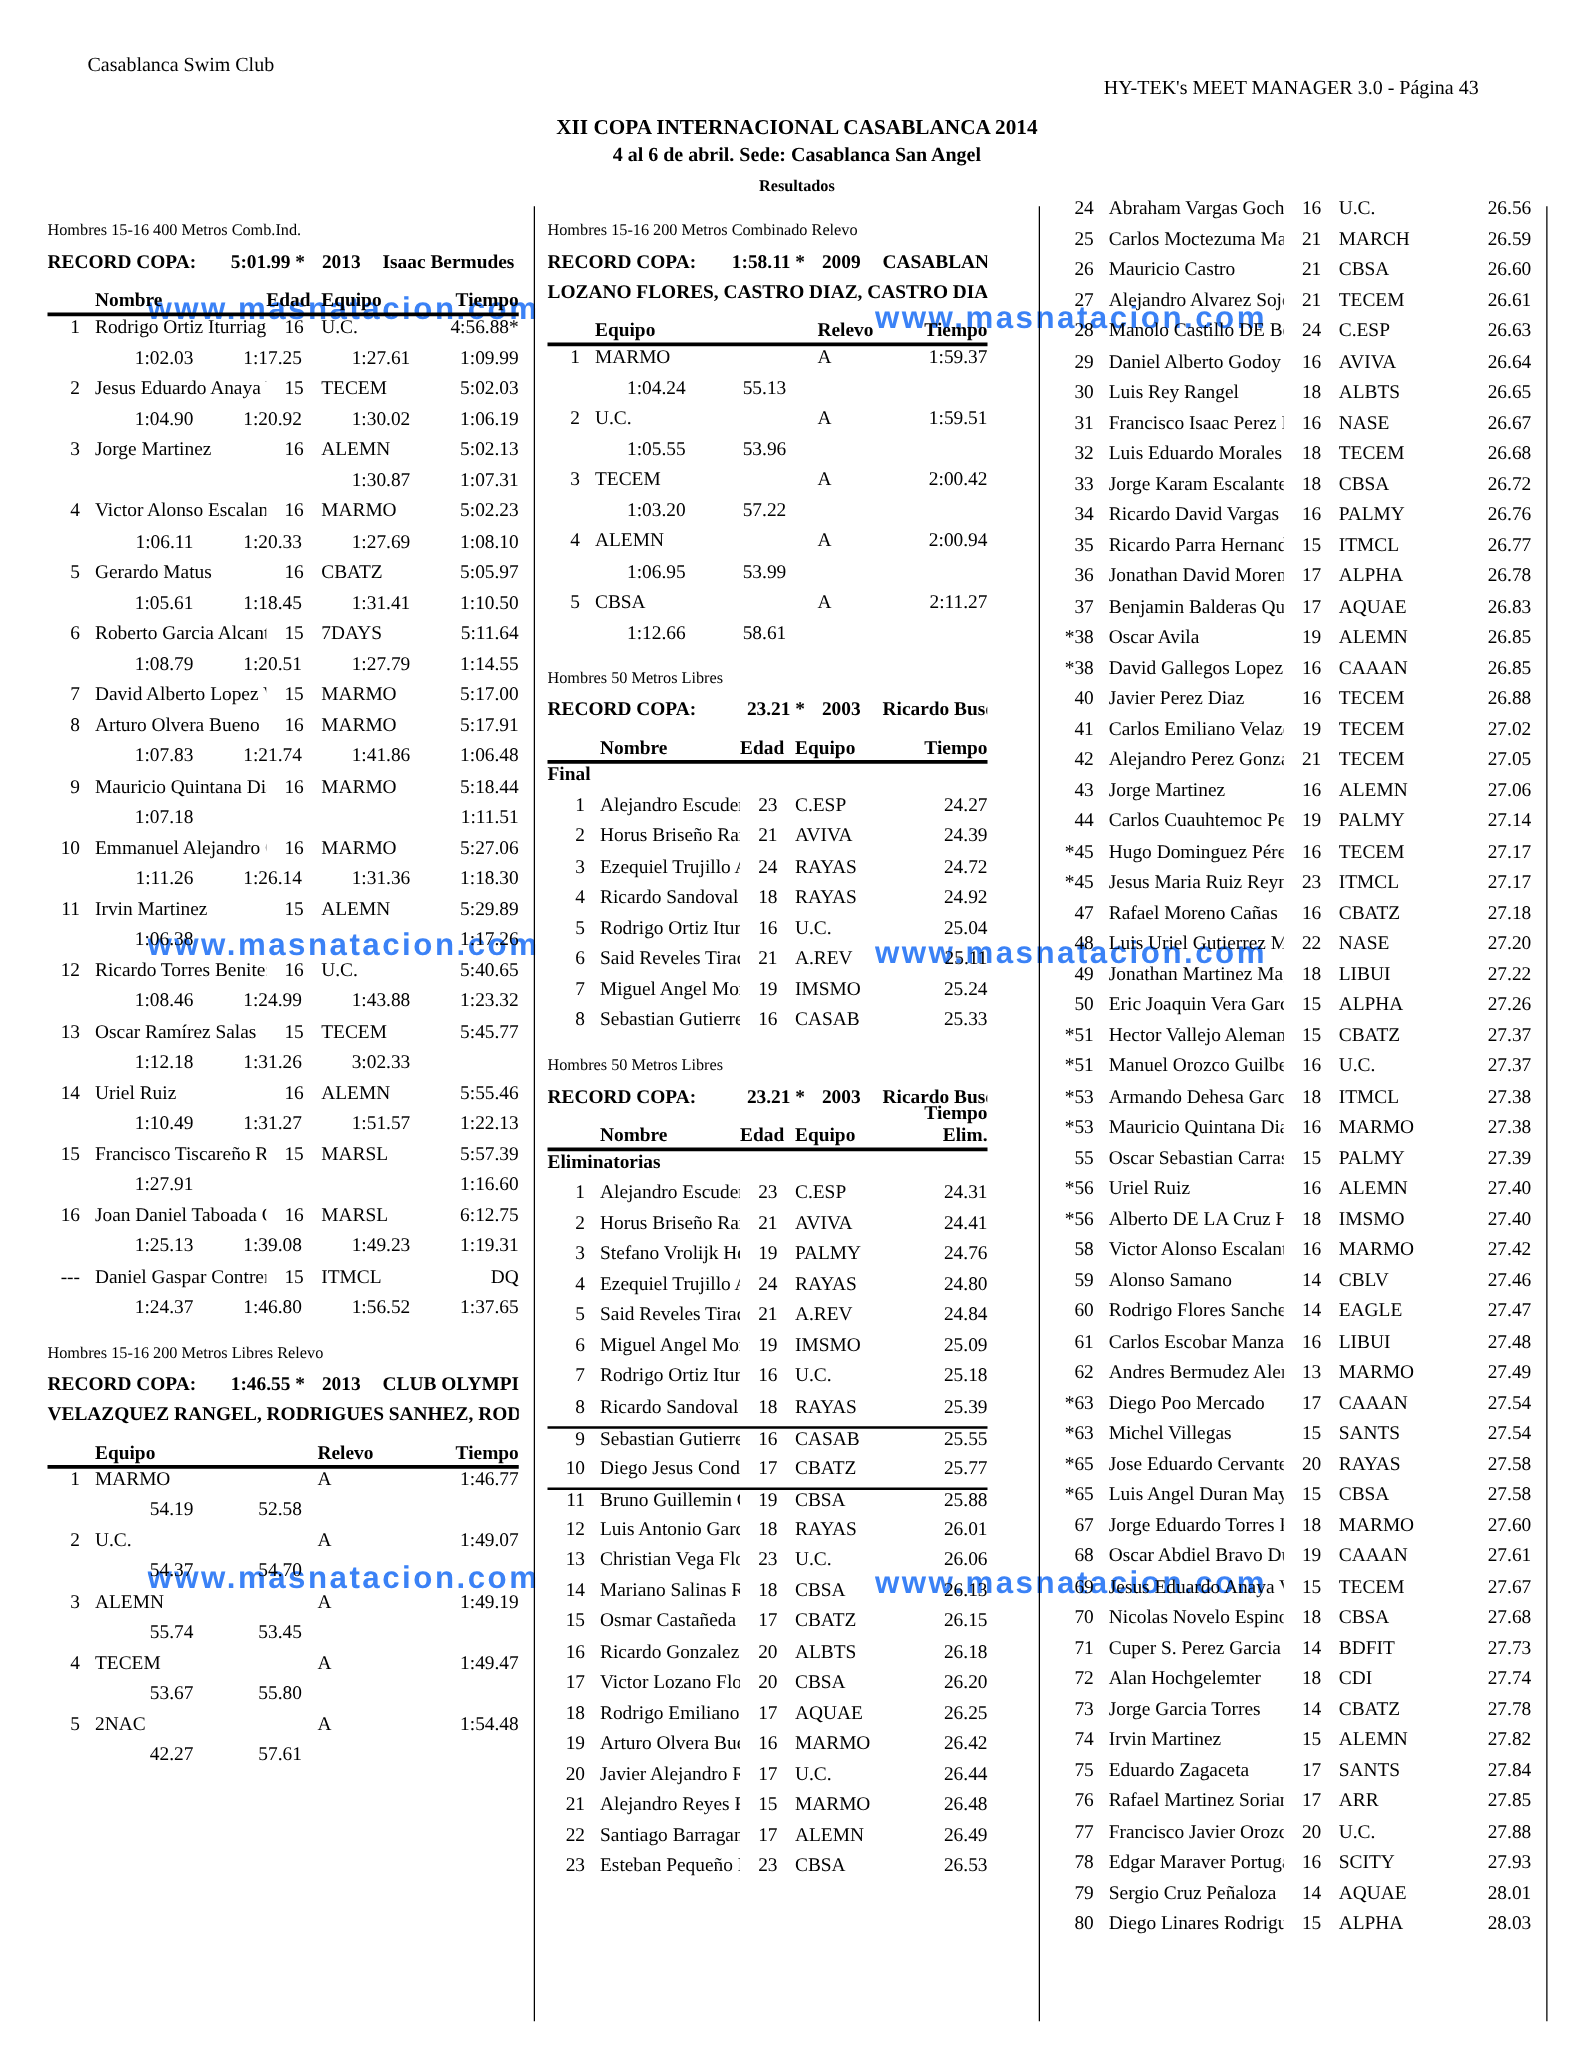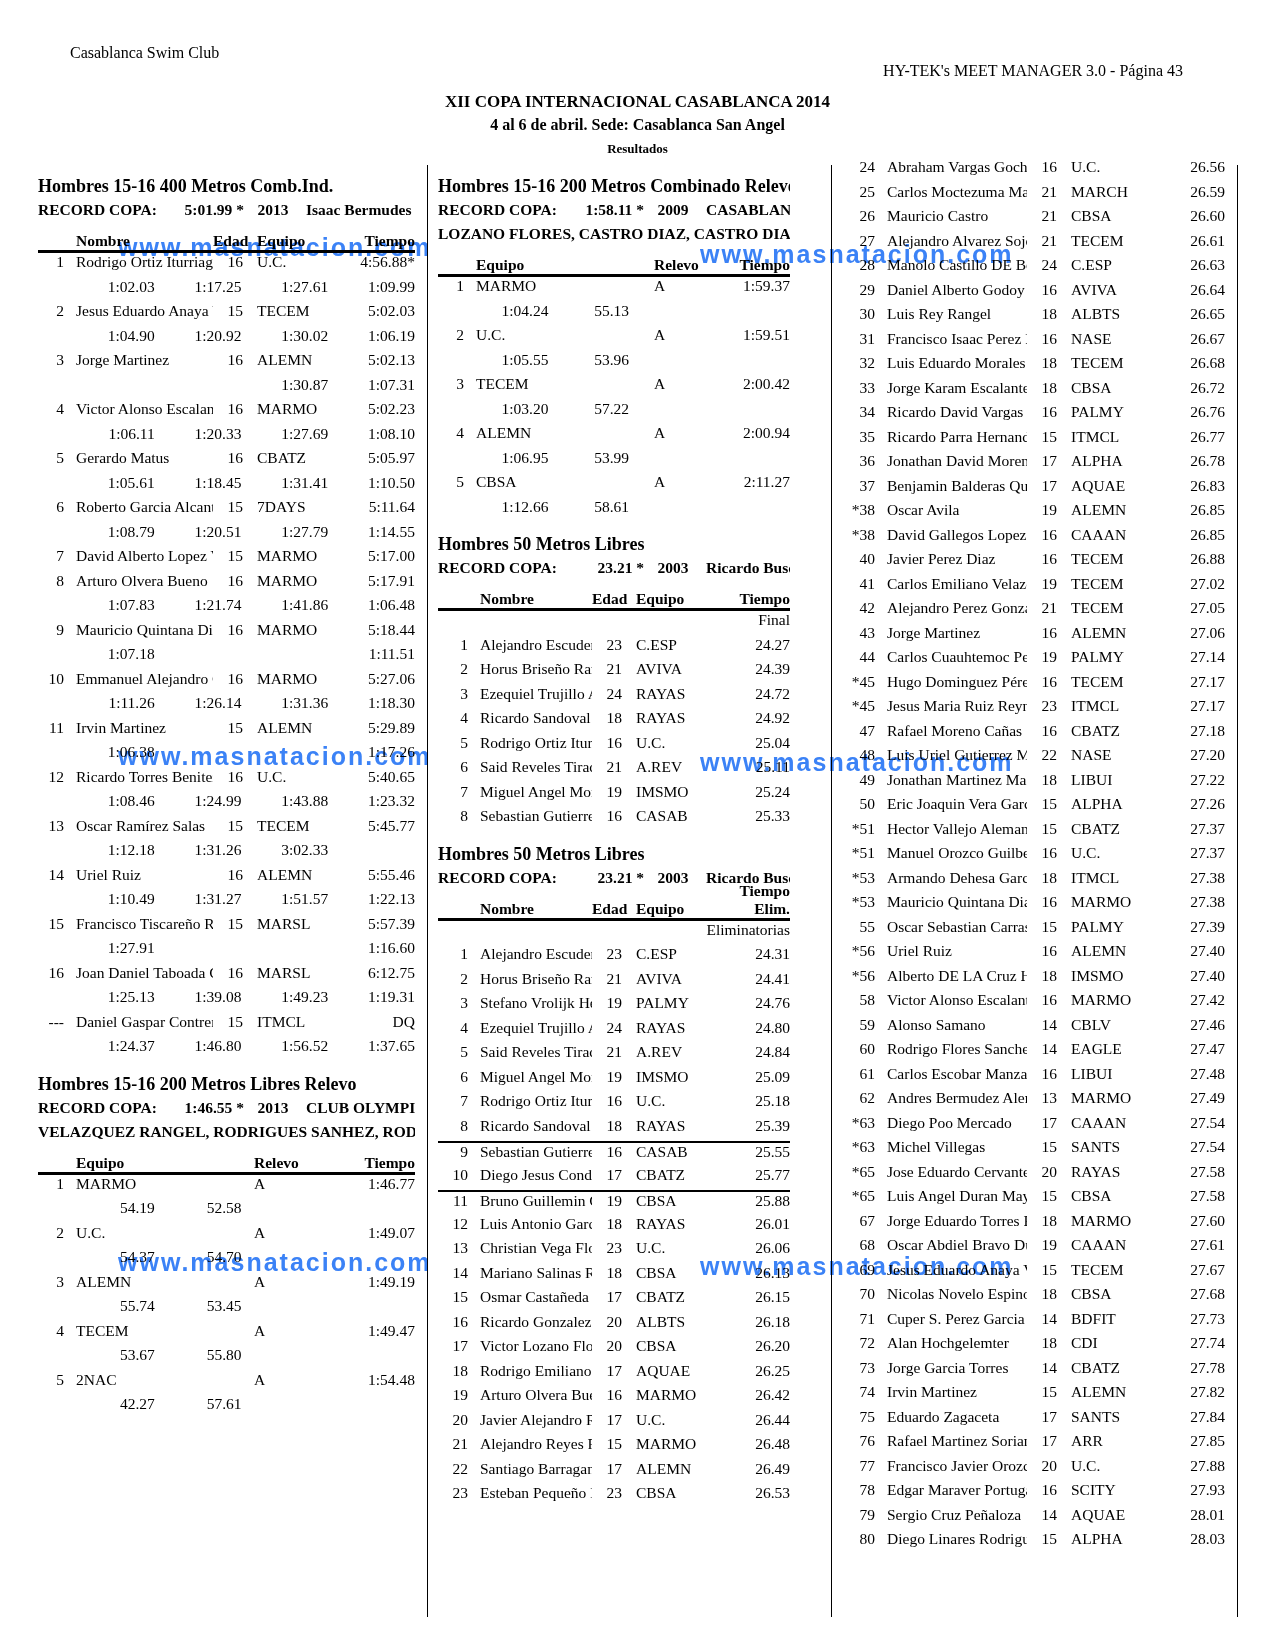--- a/index.html
+++ b/index.html
@@ -15,29 +15,29 @@
   .wm{position:absolute;color:#3b82f6;font-family:"Liberation Sans",sans-serif;font-weight:bold;font-size:25px;letter-spacing:2px;white-space:nowrap;overflow:hidden;z-index:0;}
   
   .vline{position:absolute;top:165px;height:1452px;width:1px;background:#000;}
   .vl1{left:427px;} .vl2{left:831px;} .vl3{left:1237px;}
   
   .col{position:absolute;z-index:1;}
   .col1{left:38px;top:176px;width:377px;}
   .col2{left:438px;top:176px;width:352px;}
   .col3{left:845px;top:158px;width:380px;}
   .event{margin-bottom:12px;}
-  .event-title{font-weight:bold;font-size:18px;height:25px;white-space:nowrap;overflow:hidden;}
+  .event-title{font-weight:normal;font-size:13px;height:25px;white-space:nowrap;overflow:hidden;}
   .rec-line{display:flex;font-weight:bold;height:24px;white-space:nowrap;overflow:hidden;}
   .rec-label{width:118px;}
   .rec-time{width:88px;text-align:right;}
   .rec-year{width:58px;text-align:center;}
   .rec-holder{flex:1;padding-left:4px;overflow:hidden;white-space:nowrap;}
   .rec-members{font-weight:bold;height:24px;white-space:nowrap;overflow:hidden;}
   .thead{display:flex;font-weight:bold;border-bottom:3px solid #000;height:25px;align-items:flex-end;}
-  .subhead{font-weight:normal;height:24.5px;text-align:right;}
+  .subhead{font-weight:bold;height:24.5px;}
   .line{display:flex;height:24.5px;align-items:baseline;box-sizing:border-box;}
   
   .c-place{width:26px;text-align:right;flex:none;}
   .c-name{flex:1;padding-left:12px;white-space:nowrap;overflow:hidden;}
   .c-age{width:30px;text-align:right;flex:none;}
   .c-team{width:100px;padding-left:14px;flex:none;box-sizing:border-box;}
   .c-time{width:72px;text-align:right;flex:none;}
   .splits{display:flex;height:24.5px;padding-left:30px;}
   .splits span{flex:1;text-align:right;}
   

